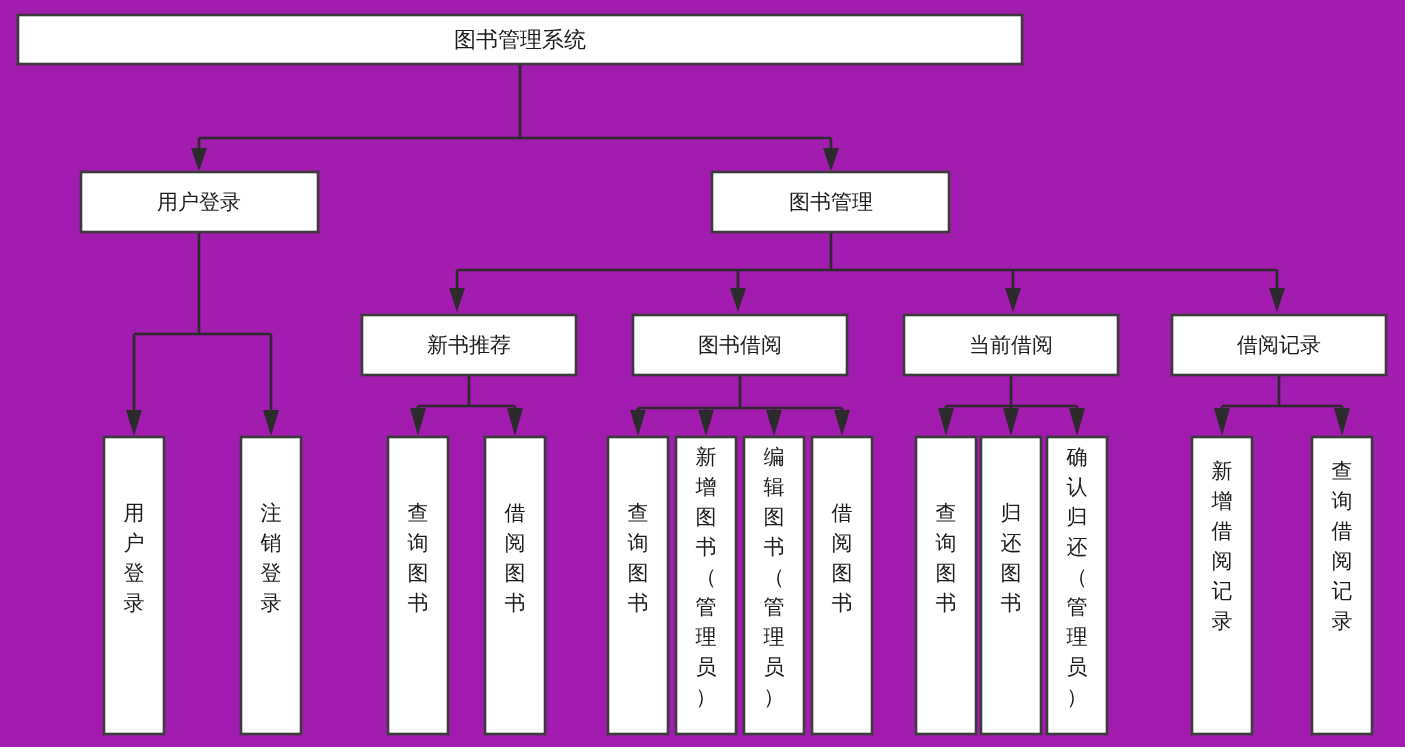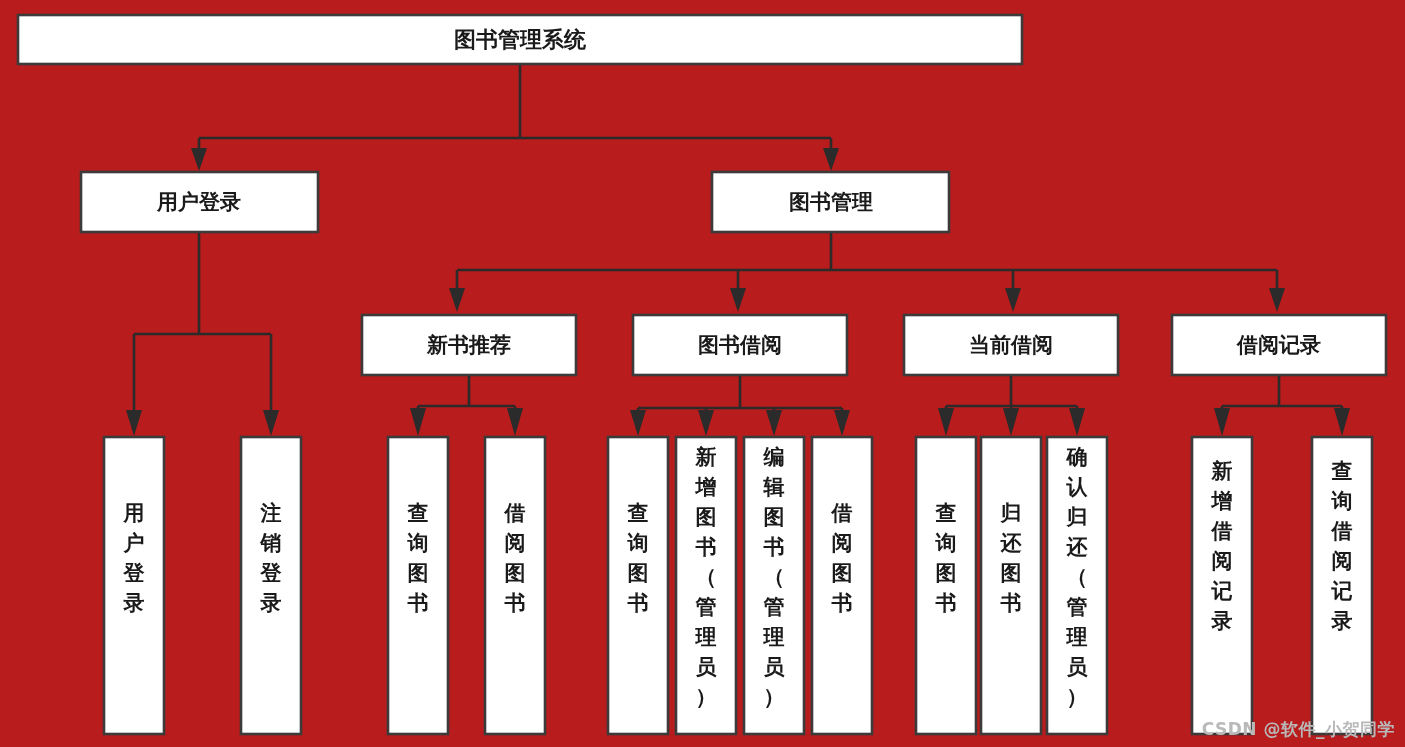--- a/index.html
+++ b/index.html
@@ -8,23 +8,22 @@
     padding: 0;
     background: #ffffff;
   }
   body {
     font-family: "DejaVu Sans", "Liberation Sans", sans-serif;
   }
   #diagram-root {
     position: relative;
     width: 1405px;
     height: 747px;
-    background: #b91c1c;
+    background: #a21caf;
     overflow: hidden;
-    font-weight: bold;
   }
   svg.diagram-svg {
     position: absolute;
     left: 0;
     top: 0;
     width: 1405px;
     height: 747px;
     display: block;
   }
   .node-box {
@@ -235,14 +234,13 @@
       <rect class="node-box" x="1192" y="437" width="60" height="297"></rect>
       <text class="leaf-label vtext" x="1222" y="478"><tspan x="1222" y="478">新</tspan><tspan x="1222" y="508">增</tspan><tspan x="1222" y="538">借</tspan><tspan x="1222" y="568">阅</tspan><tspan x="1222" y="598">记</tspan><tspan x="1222" y="628">录</tspan></text>
     </g>
     <g>
       <rect class="node-box" x="1312" y="437" width="60" height="297"></rect>
       <text class="leaf-label vtext" x="1342" y="478"><tspan x="1342" y="478">查</tspan><tspan x="1342" y="508">询</tspan><tspan x="1342" y="538">借</tspan><tspan x="1342" y="568">阅</tspan><tspan x="1342" y="598">记</tspan><tspan x="1342" y="628">录</tspan></text>
     </g>
 
   </svg>
 
-  <div class="watermark">CSDN @软件_小贺同学</div>
 </div>
 
 </body></html>

